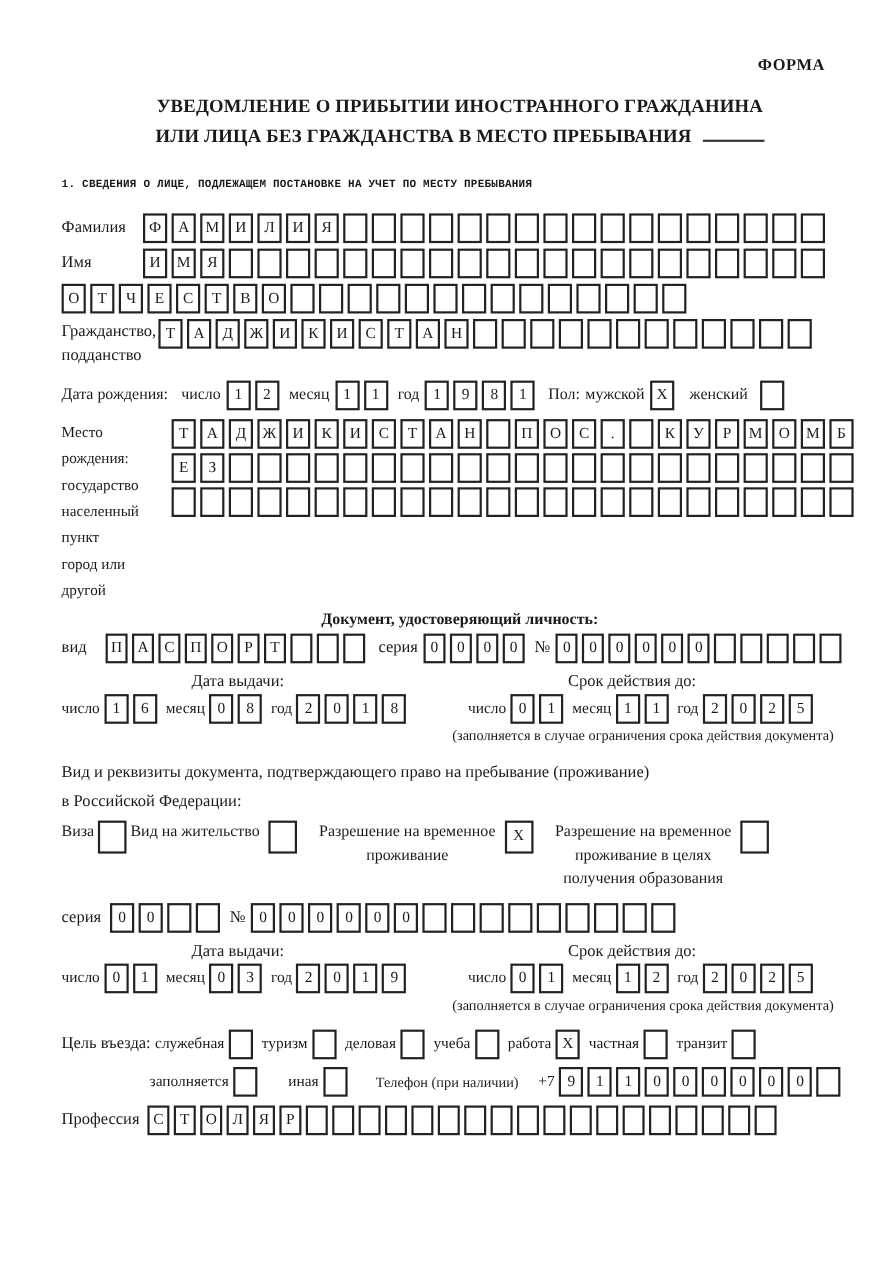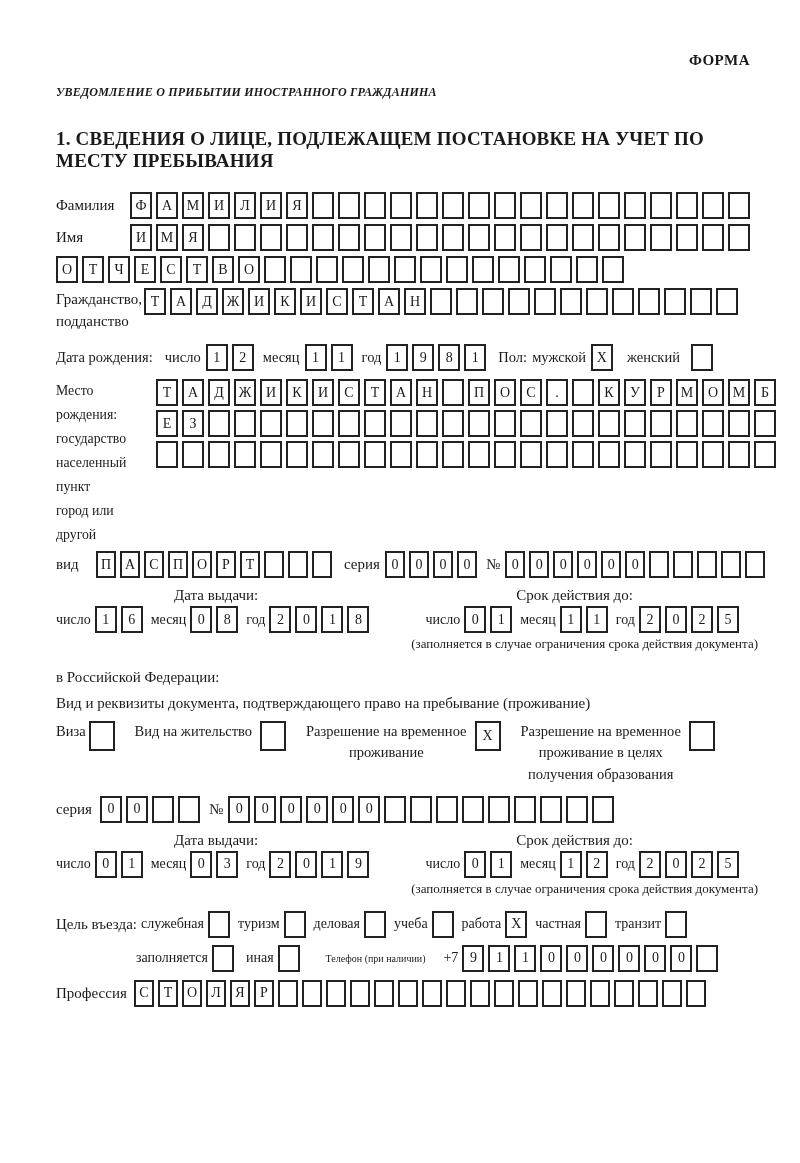--- a/index.html
+++ b/index.html
@@ -7,23 +7,23 @@
     width:800px;height:1163px;overflow:hidden;
     background:#ffffff;color:#1a1a1a;
     font-family:"Liberation Serif","DejaVu Serif",serif;
     font-size:15px;
   }
   .page{padding:36px 20px 0 56px;box-sizing:border-box;}
   
   .annex{width:190px;margin-left:auto;margin-right:12px;font-size:13.5px;line-height:1.5;}
   .annex .gap{height:5px;}
   .forma{text-align:right;padding-right:30px;font-weight:bold;font-size:15px;letter-spacing:.5px;margin-top:16px;}
-  .title{ text-align:left;font-weight:bold;font-size:12px;line-height:1.6;margin-top:14px;letter-spacing:.2px;font-style:italic;}
+  .title{ text-align:center;font-weight:bold;font-size:17px;line-height:1.6;margin-top:14px;letter-spacing:.2px;}
   .blank-line{display:inline-block;width:56px;height:14px;border-bottom:2px solid #333;margin-left:10px;}
-  .section-title{font-weight:bold;font-size:19px;margin-top:26px;letter-spacing:.2px;}
+  .section-title{font-weight:bold;font-size:10px;margin-top:26px;letter-spacing:.2px;font-family:Liberation Mono, monospace;}
   
   .row{display:flex;align-items:center;margin-top:5px;}
   .rowt{align-items:flex-start;}
   .lbl{flex:none;}
   .lbl2{flex:none;line-height:22px;}
   .sub{flex:none;margin:0 5px;}
   .cells{display:flex;flex:none;}
   .cell{
     flex:none;width:22px;height:27px;margin-right:4px;
     border:2px solid #222;box-sizing:border-box;
@@ -48,20 +48,23 @@
 </head>
 <body>
 
 <div class="page">
 
 
   <div class="forma">ФОРМА</div>
 
   <div class="title">
     <div>УВЕДОМЛЕНИЕ О ПРИБЫТИИ ИНОСТРАННОГО ГРАЖДАНИНА</div>
+    <div>
+      <span>ИЛИ ЛИЦА БЕЗ ГРАЖДАНСТВА В МЕСТО ПРЕБЫВАНИЯ</span><span class="blank-line"></span>
+    </div>
   </div>
 
   <div class="section-title">1. СВЕДЕНИЯ О ЛИЦЕ, ПОДЛЕЖАЩЕМ ПОСТАНОВКЕ НА УЧЕТ ПО МЕСТУ ПРЕБЫВАНИЯ</div>
 
   <div class="row" style="margin-top:20px">
     <span class="lbl" style="width:74px">Фамилия</span>
     <div class="cells">
         <span class="cell">Ф</span>
         <span class="cell">А</span>
         <span class="cell">М</span>
@@ -290,20 +293,21 @@
           <span class="cell"></span>
           <span class="cell"></span>
           <span class="cell"></span>
           <span class="cell"></span>
           <span class="cell"></span>
           <span class="cell"></span>
         </div>
     </div>
   </div>
 
+  <div style="text-align:center;font-weight:bold;font-size:14.5px;margin-top:6px">Документ, удостоверяющий личность:</div>
 
   <div class="row" style="margin-top:4px">
     <span class="lbl" style="width:40px">вид</span>
     <div class="cells tight">
         <span class="cell">П</span>
         <span class="cell">А</span>
         <span class="cell">С</span>
         <span class="cell">П</span>
         <span class="cell">О</span>
         <span class="cell">Р</span>
@@ -375,30 +379,30 @@
           <span class="cell">2</span>
           <span class="cell">0</span>
           <span class="cell">2</span>
           <span class="cell">5</span>
         </div>
     </div>
   </div>
   <div class="note">(заполняется в случае ограничения срока действия документа)</div>
 
   <div class="intro">
+    <div>Вид и реквизиты документа, подтверждающего право на пребывание (проживание)</div>
     <div>в Российской Федерации:</div>
-    <div>Вид и реквизиты документа, подтверждающего право на пребывание (проживание)</div>
   </div>
 
   <div class="row rowt" style="margin-top:4px">
     <span class="cb-label">Виза</span>
     <div class="cells cbox" style="margin-left:3px">
         <span class="cell"></span>
       </div>
-    <span class="cb-label" style="margin-left:16px">Вид на жительство</span>
+    <span class="cb-label" style="">Вид на жительство</span>
     <div class="cells cbox" style="margin-left:8px">
         <span class="cell"></span>
       </div>
     <div class="cb-label" style="margin-left:16px">
       <div>Разрешение на временное</div>
       <div>проживание</div>
     </div>
     <div class="cells cbox" style="margin-left:8px">
         <span class="cell">X</span>
       </div>
@@ -516,25 +520,25 @@
     <div class="cells">
         <span class="cell"></span>
       </div>
   </div>
 
   <div class="purpose-row" style="margin-top:7px;margin-left:80px">
     <span class="sub" style="margin-left:0">заполняется</span>
     <div class="cells">
         <span class="cell"></span>
       </div>
-    <span class="sub" style="margin-left:8px">иная</span>
-    <div class="cells">
-        <span class="cell"></span>
-      </div>
-    <span class="sub" style="margin-left:22px;font-size:10px">Телефон (при наличии)</span>
+    <span class="sub" style="margin-left:24px">иная</span>
+    <div class="cells">
+        <span class="cell"></span>
+      </div>
+    <span class="sub" style="margin-left:22px;font-size:13px">Телефон (при наличии)</span>
     <span class="sub" style="margin-left:14px">+7</span>
     <div class="cells">
         <span class="cell">9</span>
         <span class="cell">1</span>
         <span class="cell">1</span>
         <span class="cell">0</span>
         <span class="cell">0</span>
         <span class="cell">0</span>
         <span class="cell">0</span>
         <span class="cell">0</span>

